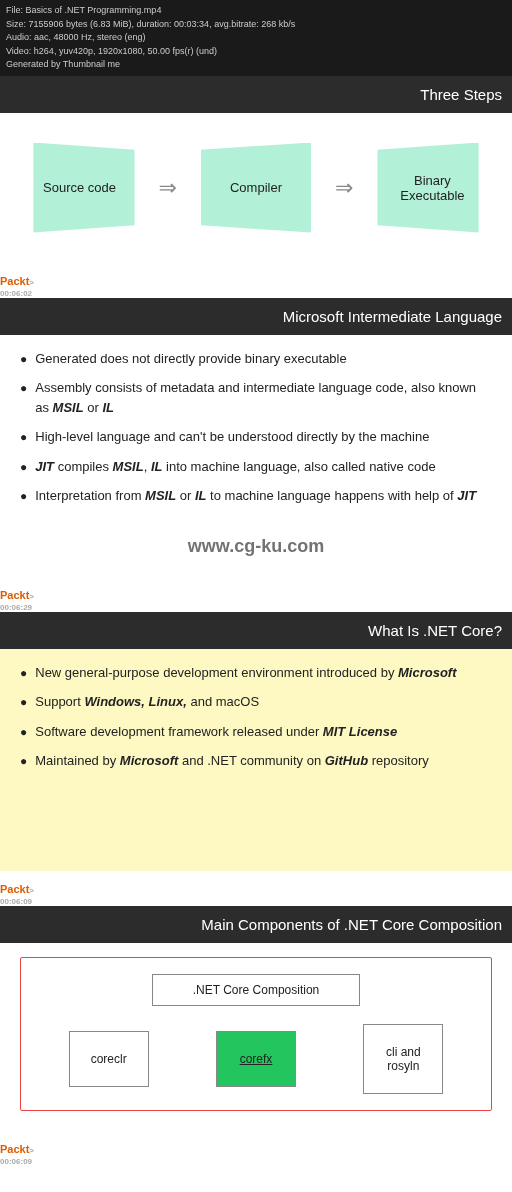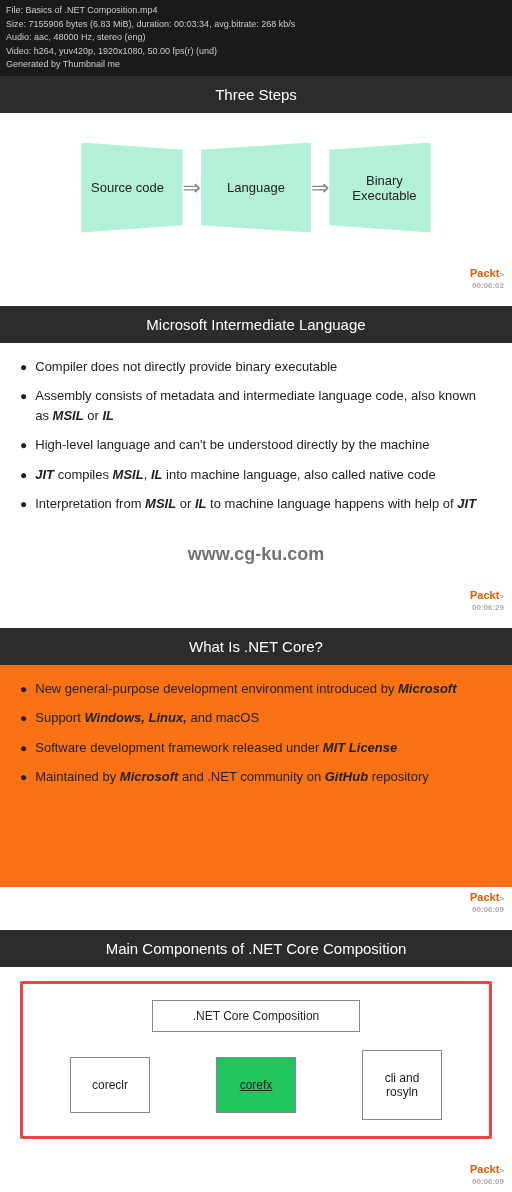--- a/index.html
+++ b/index.html
@@ -17,51 +17,51 @@
       color: #ccc;
       font-size: 9px;
       padding: 4px 6px;
       line-height: 1.5;
     }
 
     
     .section-header {
       background: #2c2c2c;
       color: #fff;
-      text-align: center;
+      text-align: right;
       padding: 10px;
       font-size: 15px;
       font-weight: normal;
     }
 
     
     .packt-mark {
-      text-align: right;
-      padding: 4px 8px 16px 0;
+      padding: 4px 8px 0 0;
       font-size: 10px;
       color: #e05a00;
       font-weight: bold;
       background: #fff;
       position: relative;
+      margin-top: 8px;
     }
     .packt-mark span {
       font-size: 8px;
       color: #999;
     }
 
     
     .three-steps-section {
       background: #fff;
       padding: 20px 10px 10px 10px;
     }
     .steps-diagram {
       display: flex;
       align-items: center;
       justify-content: center;
-      gap: 0;
+      gap: 24px;
       padding: 10px 0 20px 0;
     }
     .step-box {
       width: 110px;
       height: 90px;
       background: #b2f0d8;
       display: flex;
       align-items: center;
       justify-content: center;
       text-align: center;
@@ -114,21 +114,21 @@
     .cg-watermark {
       text-align: center;
       color: #737373;
       font-size: 18px;
       font-weight: bold;
       padding: 20px 0 10px 0;
     }
 
     
     .dotnet-section {
-      background: #f97316;
+      background: #fef9c3;
       padding: 14px 20px 10px 20px;
     }
     .dotnet-section ul {
       list-style: none;
       padding: 0;
     }
     .dotnet-section ul li {
       display: flex;
       align-items: flex-start;
       gap: 8px;
@@ -142,21 +142,21 @@
       flex-shrink: 0;
       margin-top: 1px;
     }
 
     
     .components-section {
       background: #fff;
       padding: 14px 20px 10px 20px;
     }
     .components-outer-box {
-      border: 3px solid #ef4444;
+      border: 1px solid #ef4444;
       border-radius: 2px;
       padding: 16px 14px;
       margin-bottom: 10px;
     }
     .components-top {
       display: flex;
       justify-content: center;
       margin-bottom: 18px;
     }
     .comp-top-box {
@@ -185,53 +185,53 @@
 
     .bottom-spacer {
       height: 30px;
       background: #fff;
     }
   </style>
 </head>
 <body>
 
 <div class="file-info">
-  <div>File: Basics of .NET Composition.mp4</div>
+  <div>File: Basics of .NET Programming.mp4</div>
   <div>Size: 7155906 bytes (6.83 MiB), duration: 00:03:34, avg.bitrate: 268 kb/s</div>
   <div>Audio: aac, 48000 Hz, stereo (eng)</div>
   <div>Video: h264, yuv420p, 1920x1080, 50.00 fps(r) (und)</div>
   <div>Generated by Thumbnail me</div>
 </div>
 
 <div class="section-header">Three Steps</div>
 <div class="three-steps-section">
   <div class="steps-diagram">
     <div class="step-box left-trap">
       <span>Source code</span>
     </div>
     <div class="arrow">⇒</div>
     <div class="step-box middle-trap">
-      <span>Language</span>
+      <span>Compiler</span>
     </div>
     <div class="arrow">⇒</div>
     <div class="step-box right-trap">
       <span style="white-space:pre-line">Binary
 Executable</span>
     </div>
   </div>
 </div>
 <div class="packt-mark">
   <span style="color:#e05a00;font-weight:bold;font-size:11px;">Packt</span><span style="font-size:8px;color:#aaa;">&gt;<br>00:06:02</span>
 </div>
 
 <div class="section-header">Microsoft Intermediate Language</div>
 <div class="msil-section">
   <ul>
     <li>
-      <span>Compiler does not directly provide binary executable</span>
+      <span>Generated does not directly provide binary executable</span>
     </li>
     <li>
       <span>Assembly consists of metadata and intermediate language code, also known as <span class="italic">MSIL</span> or <span class="italic">IL</span></span>
     </li>
     <li>
       <span>High-level language and can't be understood directly by the machine</span>
     </li>
     <li>
       <span><span class="italic">JIT</span> compiles <span class="italic">MSIL</span>, <span class="italic">IL</span> into machine language, also called native code</span>
     </li>

